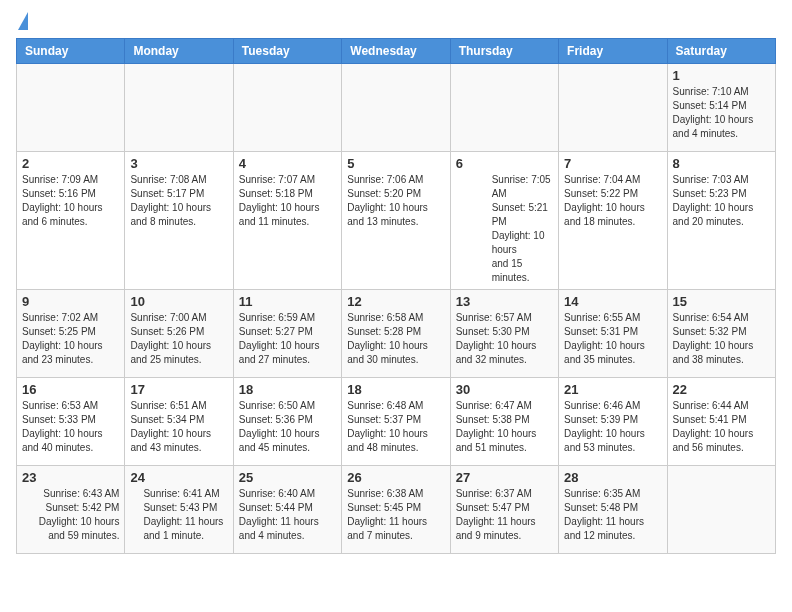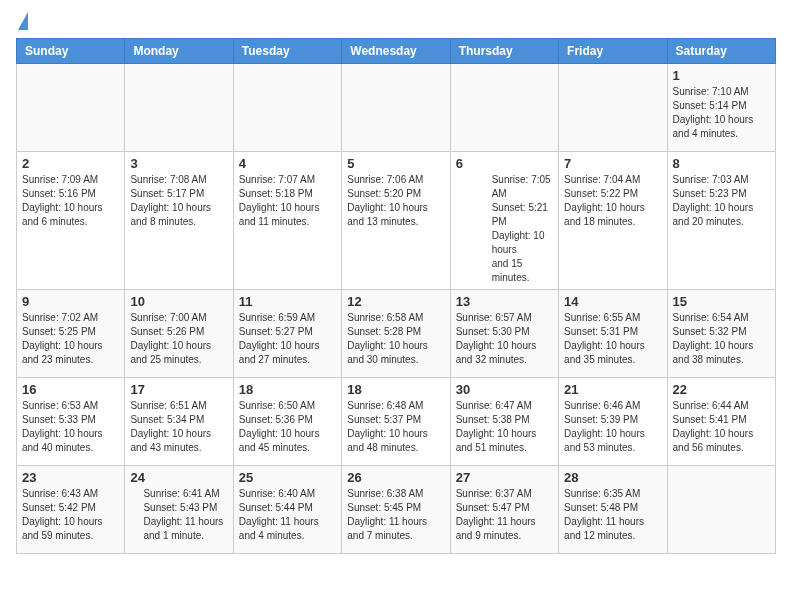--- a/index.html
+++ b/index.html
@@ -288,21 +288,21 @@
           <span class="day-number">22</span>
           <div class="cell-content" style="white-space: pre-line;">Sunrise: 6:44 AM
 Sunset: 5:41 PM
 Daylight: 10 hours
 and 56 minutes.</div>
         </td>
       </tr>
       <tr>
         <td>
           <span class="day-number">23</span>
-          <div class="cell-content" style="white-space: pre-line;">Sunrise: 6:43 AM
+          <div class="cell-content" style="white-space: pre-line; text-align: right;">Sunrise: 6:43 AM
 Sunset: 5:42 PM
 Daylight: 10 hours
 and 59 minutes.</div>
         </td>
         <td>
           <span class="day-number">24</span>
           <div class="cell-content" style="white-space: pre-line; margin-left: 13px;">Sunrise: 6:41 AM
 Sunset: 5:43 PM
 Daylight: 11 hours
 and 1 minute.</div>

